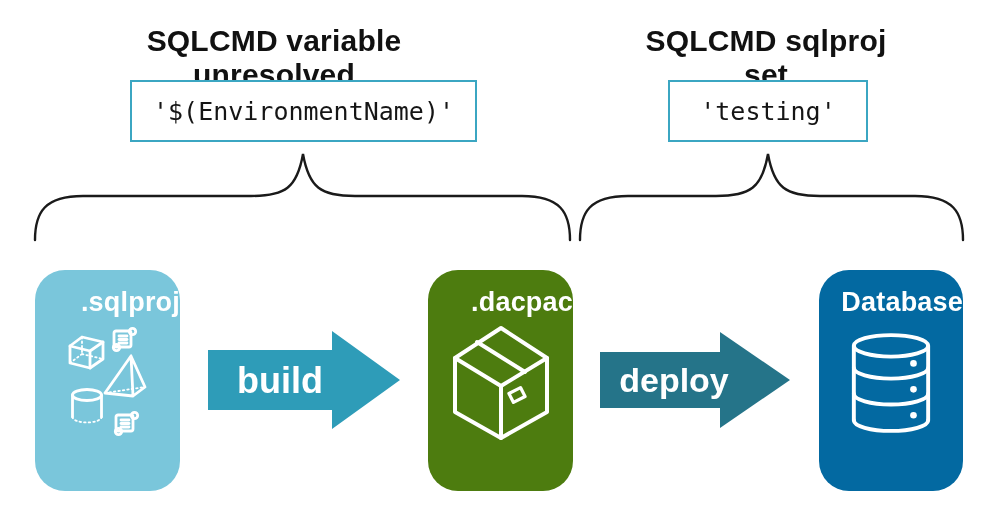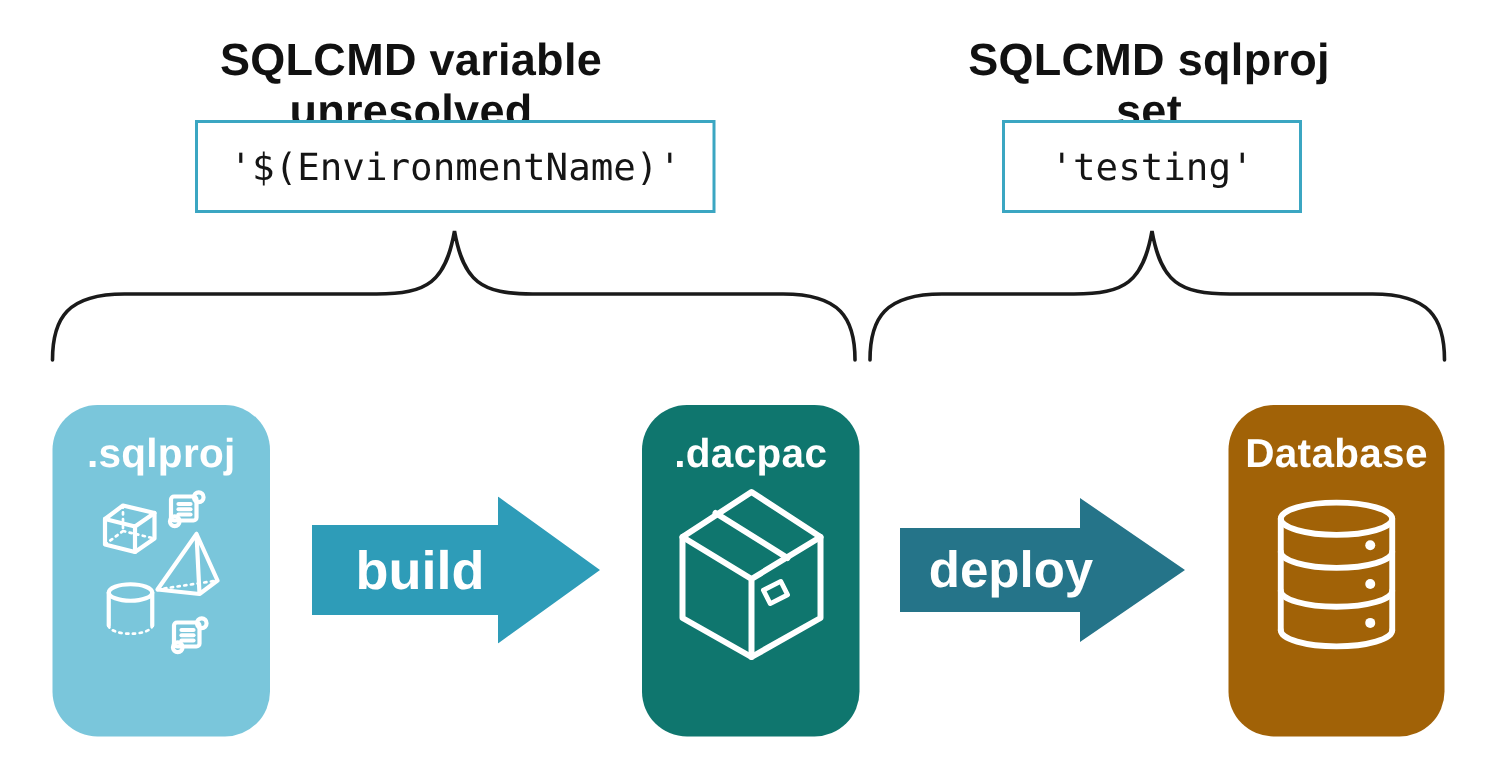--- a/index.html
+++ b/index.html
@@ -19,21 +19,21 @@
     display:flex;align-items:center;justify-content:center;
   }
   .cb-left{left:130px;width:347px;}
   .cb-right{left:668px;width:200px;}
   .code{
     font-family:"DejaVu Sans Mono", monospace;font-size:25px;color:#151515;white-space:pre;
   }
   .braces{position:absolute;left:0;top:150px;pointer-events:none;}
   .node{
     position:absolute;top:270px;height:221px;width:145px;border-radius:30px;
-    color:#fff;text-align:center;
+    color:#fff;text-align:right;
   }
   .node-label{padding-top:17px;font-size:27px;font-weight:bold;letter-spacing:.2px;}
   .node svg{display:block;margin:0 auto;}
   .n1{left:35px;}
   .n2{left:428px;}
   .n3{left:819px;width:144px;}
   .arrow{position:absolute;}
   .a1{left:208px;top:331px;}
   .a2{left:600px;top:332px;}
   .arrow text{
@@ -101,38 +101,38 @@
         <use href="#scr" x="46" y="84"></use>
       </g>
     </svg>
   </div>
 
   <svg class="arrow a1" width="192" height="98" viewBox="0 0 192 98">
     <polygon points="0,19 124,19 124,0 192,49 124,98 124,79 0,79" fill="#2E9CB8"></polygon>
     <text x="72" y="49" font-size="36" text-anchor="middle" dominant-baseline="central">build</text>
   </svg>
 
-  <div class="node n2" style="background: #0f766e;">
+  <div class="node n2" style="background: #4d7c0f;">
     <div class="node-label">.dacpac</div>
     <svg width="100" height="118" viewBox="0 0 100 118" style="margin-top:6px">
       <g fill="none" stroke="#fff" stroke-width="4" stroke-linejoin="round" stroke-linecap="round">
         <path d="M50,4 L96,34 L96,88 L50,114 L4,88 L4,34 Z"></path>
         <path d="M4,34 L50,62 L96,34 M50,62 L50,114"></path>
         <path d="M26,18 L74,48"></path>
         <rect x="-6.5" y="-5" width="13" height="10" stroke-width="3.2" transform="translate(66,71) rotate(-27)"></rect>
       </g>
     </svg>
   </div>
 
   <svg class="arrow a2" width="190" height="96" viewBox="0 0 190 96">
     <polygon points="0,20 120,20 120,0 190,48 120,96 120,76 0,76" fill="#257489"></polygon>
     <text x="74" y="48" font-size="34" text-anchor="middle" dominant-baseline="central">deploy</text>
   </svg>
 
-  <div class="node n3" style="background: #a16207;">
+  <div class="node n3" style="background: #0369a1;">
     <div class="node-label">Database</div>
     <svg width="88" height="102" viewBox="0 0 90 104" style="margin-top:14px">
       <g fill="none" stroke="#fff" stroke-width="4" stroke-linecap="round">
         <ellipse cx="45" cy="14" rx="38" ry="11"></ellipse>
         <path d="M7,14 V90 M83,14 V90"></path>
         <path d="M7,90 a38,11 0 0 0 76,0"></path>
         <path d="M7,36.5 a38,11 0 0 0 76,0"></path>
         <path d="M7,63 a38,11 0 0 0 76,0"></path>
       </g>
       <g fill="#fff" stroke="none">

